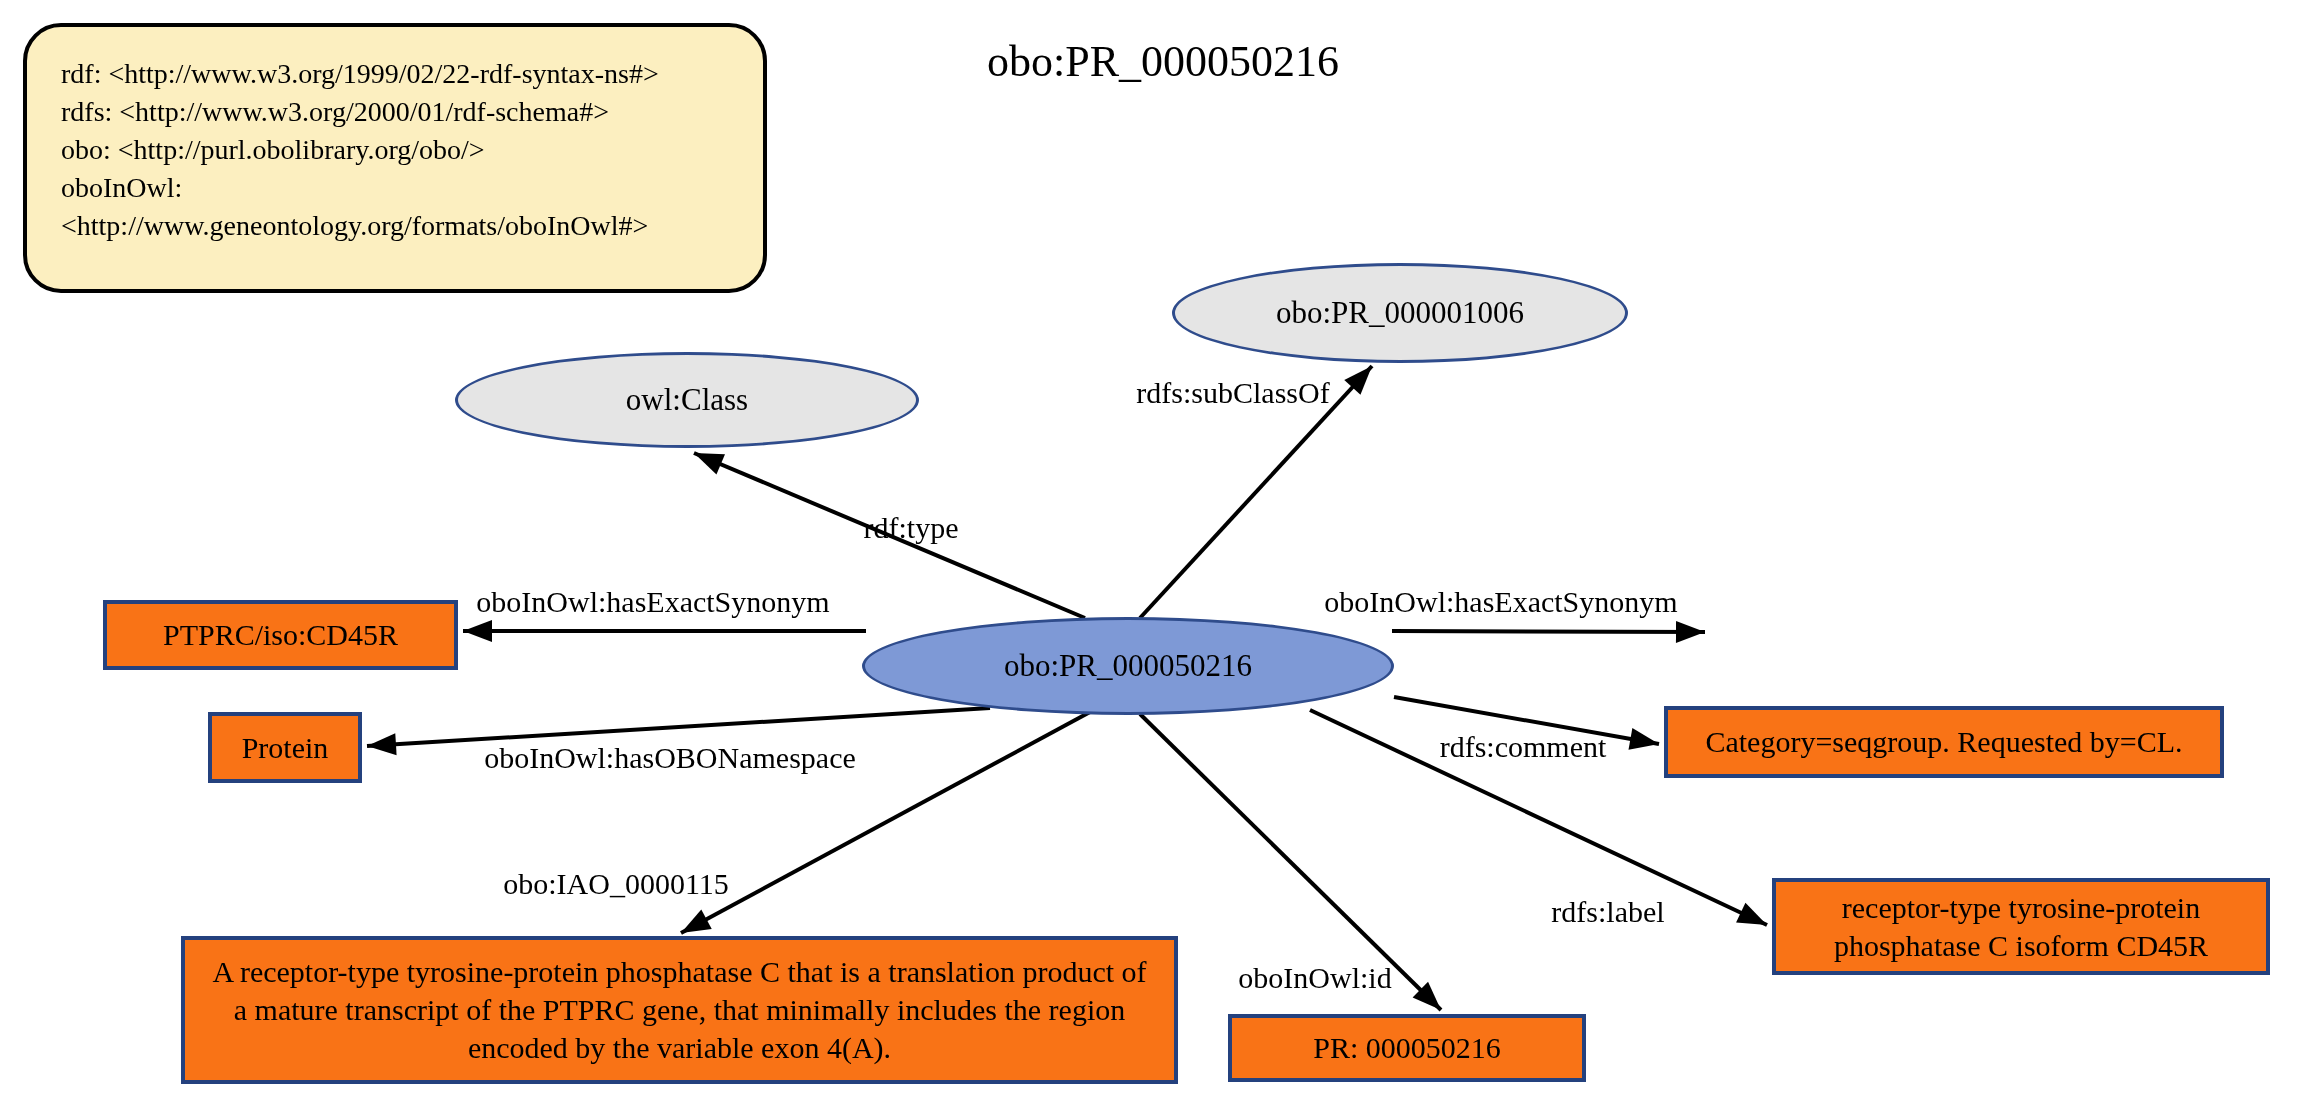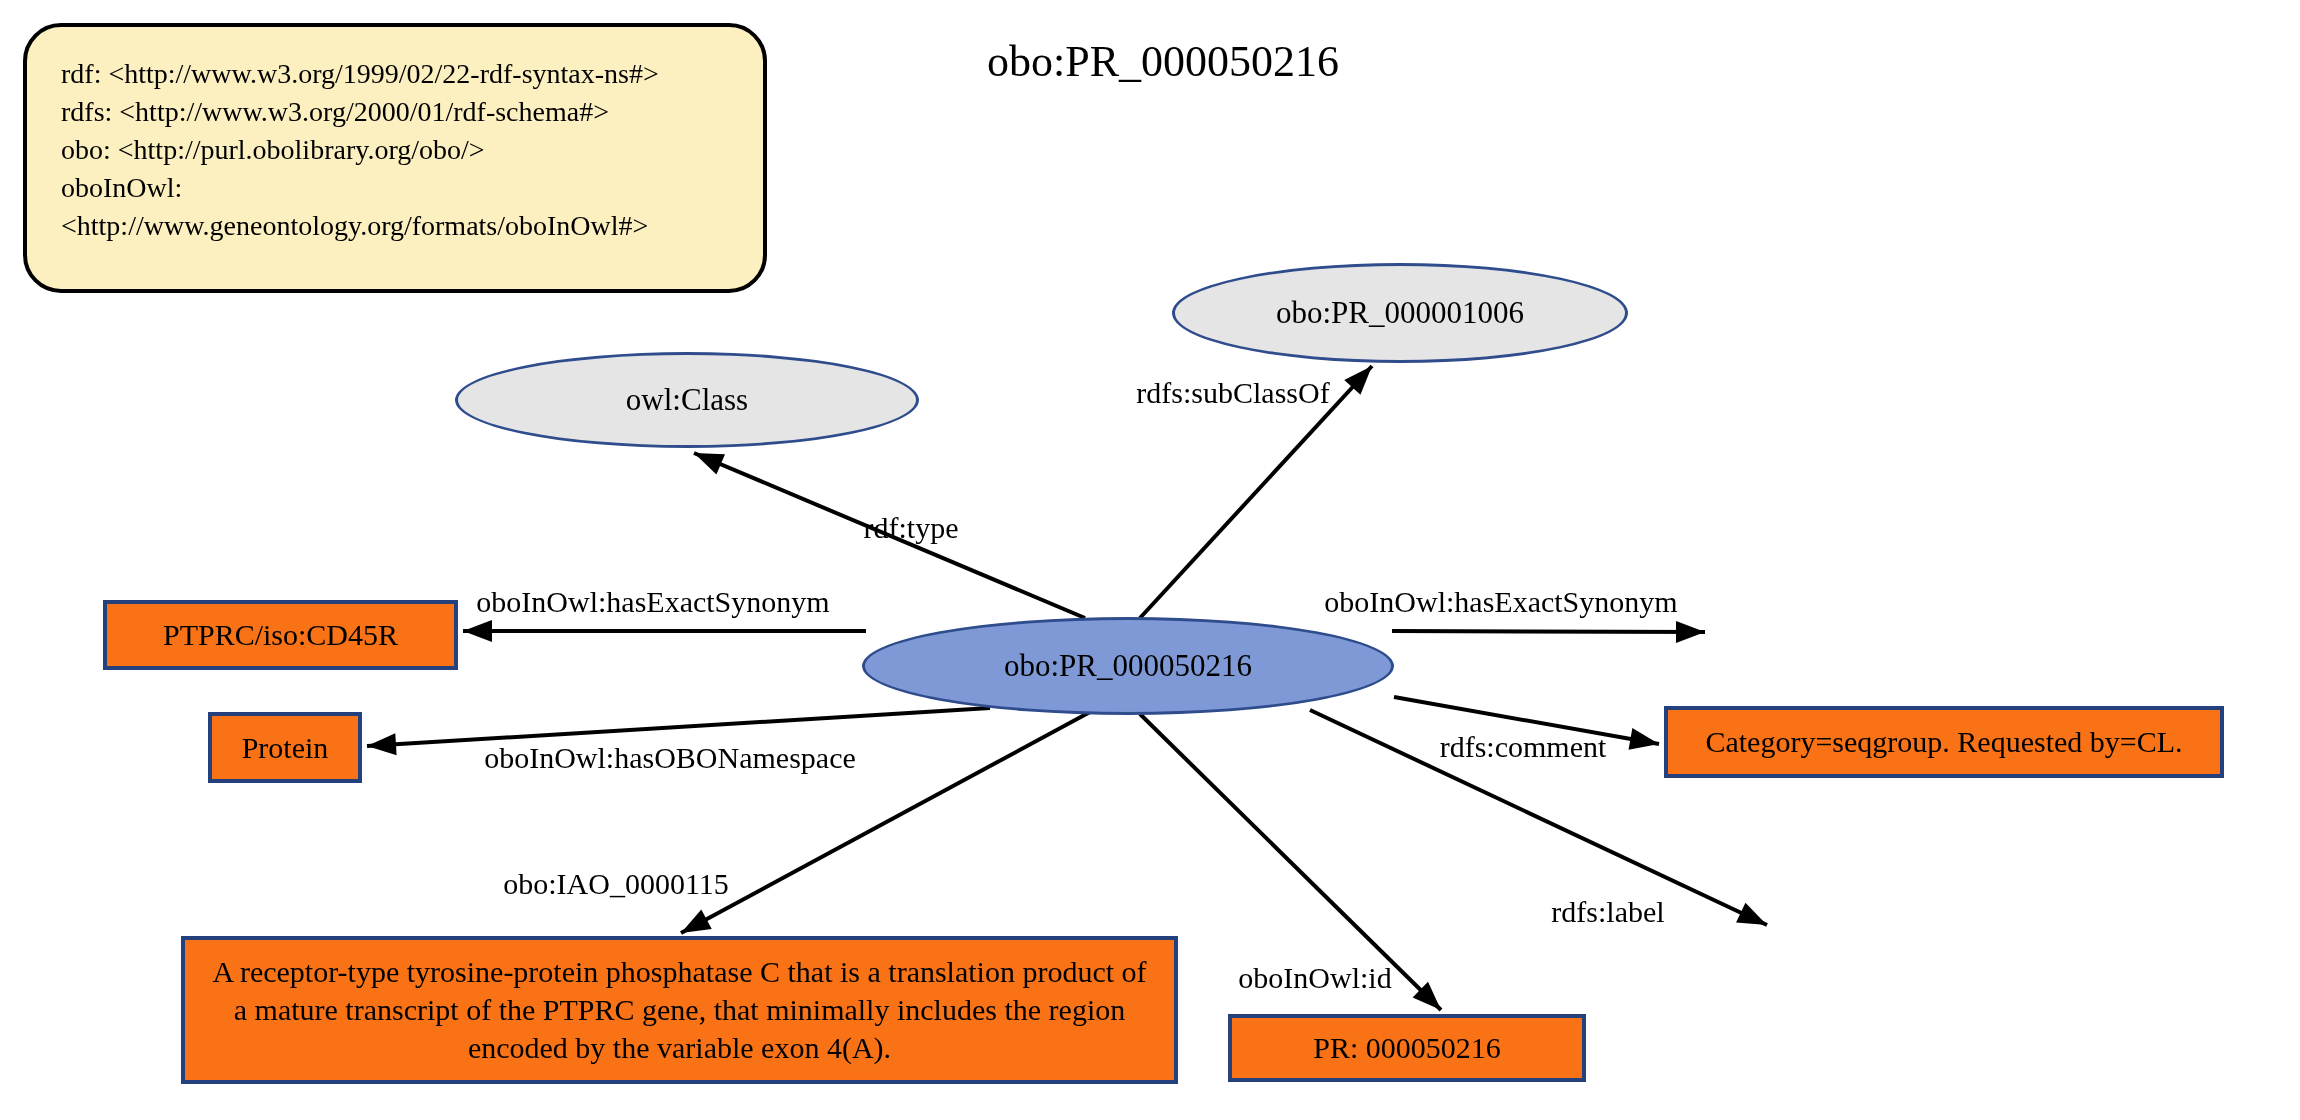--- a/index.html
+++ b/index.html
@@ -84,20 +84,23 @@
   </div>
   <div class="obox" style="left:208px;top:712px;width:154px;height:71px;">
     <span>Protein</span>
   </div>
   <div class="obox" style="left:181px;top:936px;width:997px;height:148px;">
     <span>A receptor-type tyrosine-protein phosphatase C that is a translation product of a mature transcript of the PTPRC gene, that minimally includes the region encoded by the variable exon 4(A).</span>
   </div>
   <div class="obox" style="left:1228px;top:1014px;width:358px;height:68px;">
     <span>PR: 000050216</span>
   </div>
+  <div class="obox" style="left:1772px;top:878px;width:498px;height:97px;">
+    <span>receptor-type tyrosine-protein phosphatase C isoform CD45R</span>
+  </div>
 
   <div class="edge-label" style="left:911px;top:484px;margin-top:44px;">rdf:type</div>
   <div class="edge-label" style="left:1233px;top:393px;">rdfs:subClassOf</div>
   <div class="edge-label" style="left:653px;top:602px;">oboInOwl:hasExactSynonym</div>
   <div class="edge-label" style="left:1501px;top:602px;">oboInOwl:hasExactSynonym</div>
   <div class="edge-label" style="left:670px;top:758px;">oboInOwl:hasOBONamespace</div>
   <div class="edge-label" style="left:1523px;top:747px;">rdfs:comment</div>
   <div class="edge-label" style="left:616px;top:884px;">obo:IAO_0000115</div>
   <div class="edge-label" style="left:1315px;top:978px;">oboInOwl:id</div>
   <div class="edge-label" style="left:1608px;top:912px;">rdfs:label</div>

